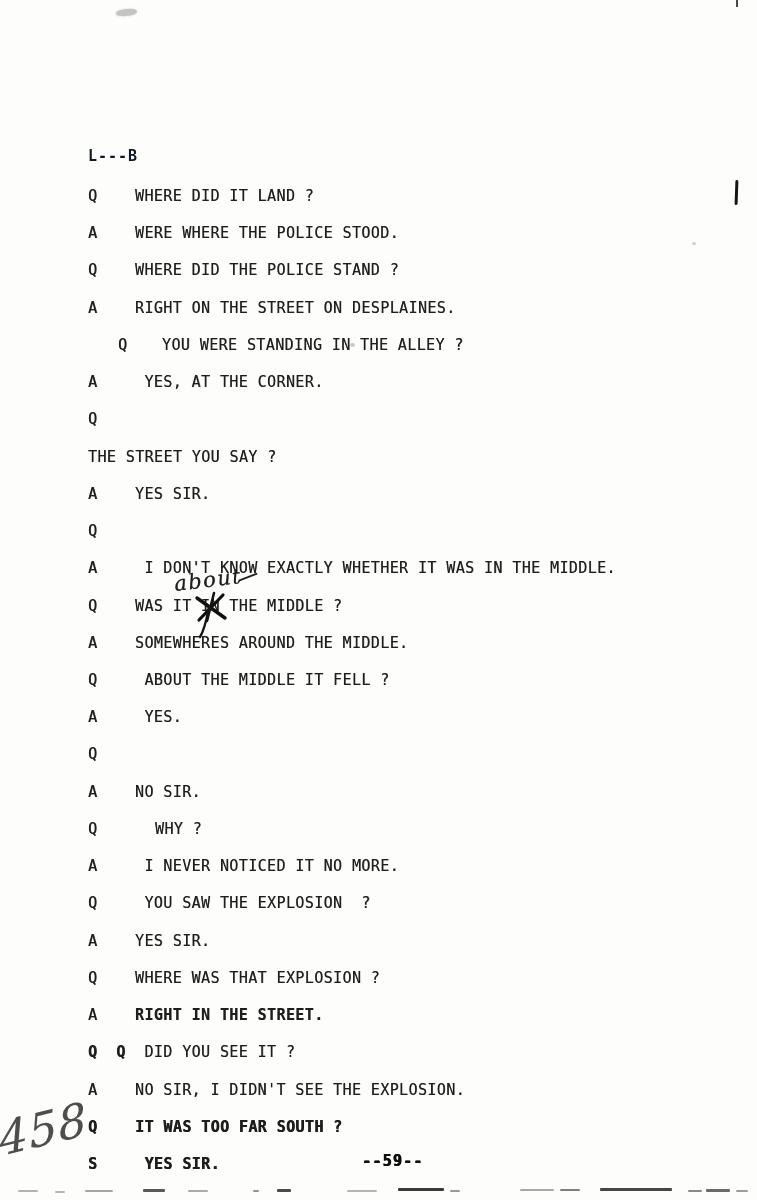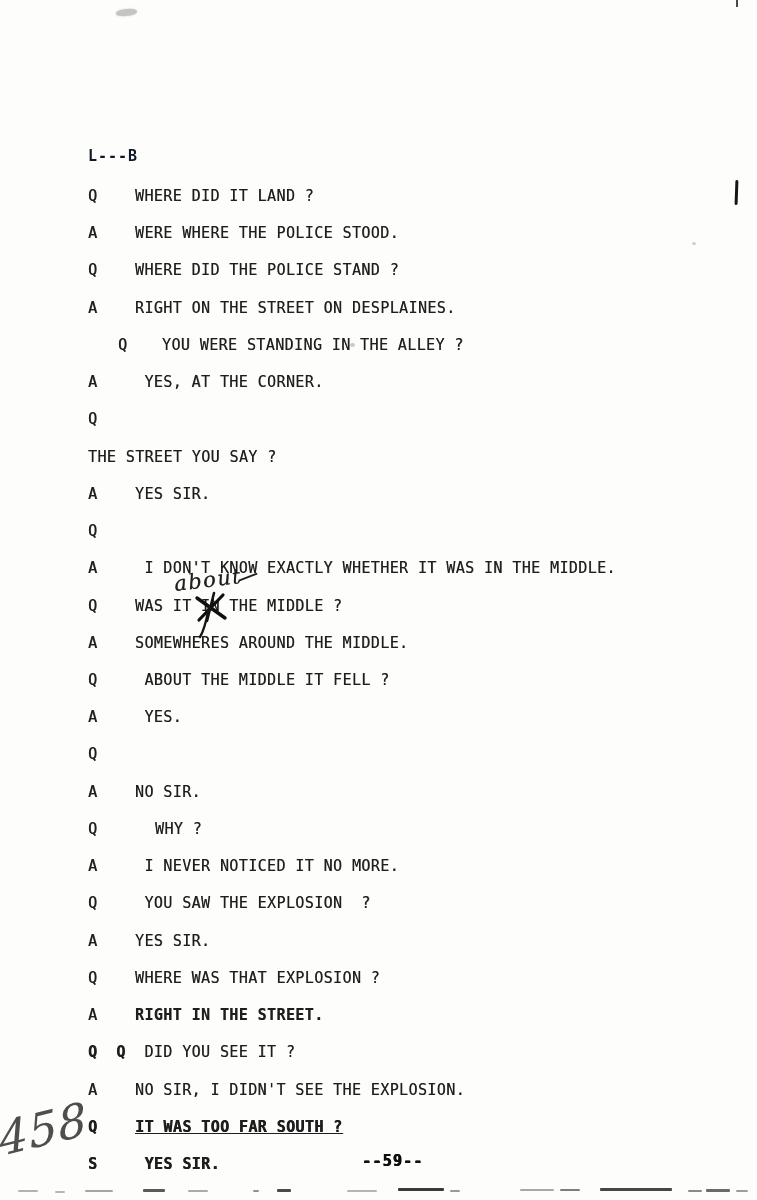--- a/index.html
+++ b/index.html
@@ -93,21 +93,21 @@
       <div class="t-line" style="top: 746.45px;"><span class="speaker" style="left: 0px;">Q</span></div>
       <div class="t-line" style="top: 783.68px;"><span class="speaker" style="left: 0px;">A</span><span class="text" style="left: 47px;">NO SIR.</span></div>
       <div class="t-line" style="top: 820.91px;"><span class="speaker" style="left: 0px;">Q</span><span class="text" style="left: 47px; margin-left: 20px;">WHY ?</span></div>
       <div class="t-line" style="top: 858.14px;"><span class="speaker" style="left: 0px;">A</span><span class="text" style="left: 47px;"> I NEVER NOTICED IT NO MORE.</span></div>
       <div class="t-line" style="top: 895.37px;"><span class="speaker" style="left: 0px;">Q</span><span class="text" style="left: 47px;"> YOU SAW THE EXPLOSION  ?</span></div>
       <div class="t-line" style="top: 932.6px;"><span class="speaker" style="left: 0px;">A</span><span class="text" style="left: 47px;">YES SIR.</span></div>
       <div class="t-line" style="top: 969.83px;"><span class="speaker" style="left: 0px;">Q</span><span class="text" style="left: 47px;">WHERE WAS THAT EXPLOSION ?</span></div>
       <div class="t-line" style="top: 1007.06px;"><span class="speaker" style="left: 0px;">A</span><span class="text" style="left: 47px; font-weight: bold;">RIGHT IN THE STREET.</span></div>
       <div class="t-line" style="top: 1044.29px;"><span class="speaker speaker-bold" style="left: 0px;">Q  Q</span><span class="text" style="left: 47px;"> DID YOU SEE IT ?</span></div>
       <div class="t-line" style="top: 1081.52px;"><span class="speaker" style="left: 0px;">A</span><span class="text" style="left: 47px;">NO SIR, I DIDN'T SEE THE EXPLOSION.</span></div>
-      <div class="t-line bold" style="top: 1118.75px;"><span class="speaker" style="left: 0px;">Q</span><span class="text" style="left: 47px; text-decoration: underline;">IT WAS TOO FAR SOUTH ?</span></div>
+      <div class="t-line bold" style="top: 1118.75px;"><span class="speaker" style="left: 0px;">Q</span><span class="text" style="left: 47px;">IT WAS TOO FAR SOUTH ?</span></div>
       <div class="t-line bold" style="top: 1155.98px;"><span class="speaker" style="left: 0px;">S</span><span class="text" style="left: 47px;"> YES SIR.</span></div>
     </div>
 
   <div class="hw-458">458</div>
 
   <div class="page-number">--59--</div>
 
   <div class="artifact smudge-top"></div>
   <div class="artifact tick-top-right"></div>
   <div class="artifact stroke-right"></div>

